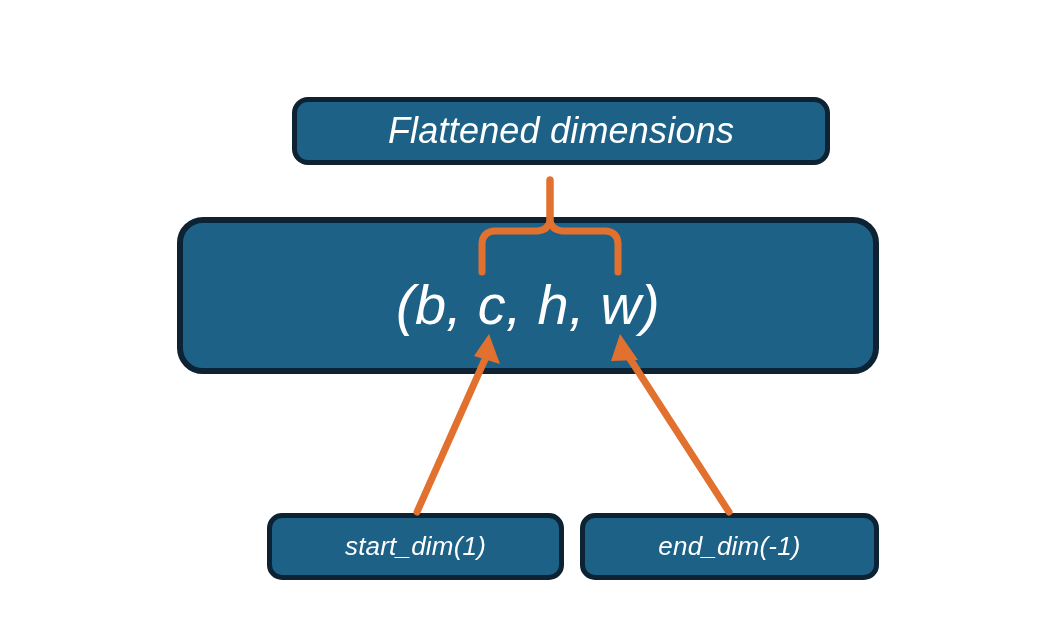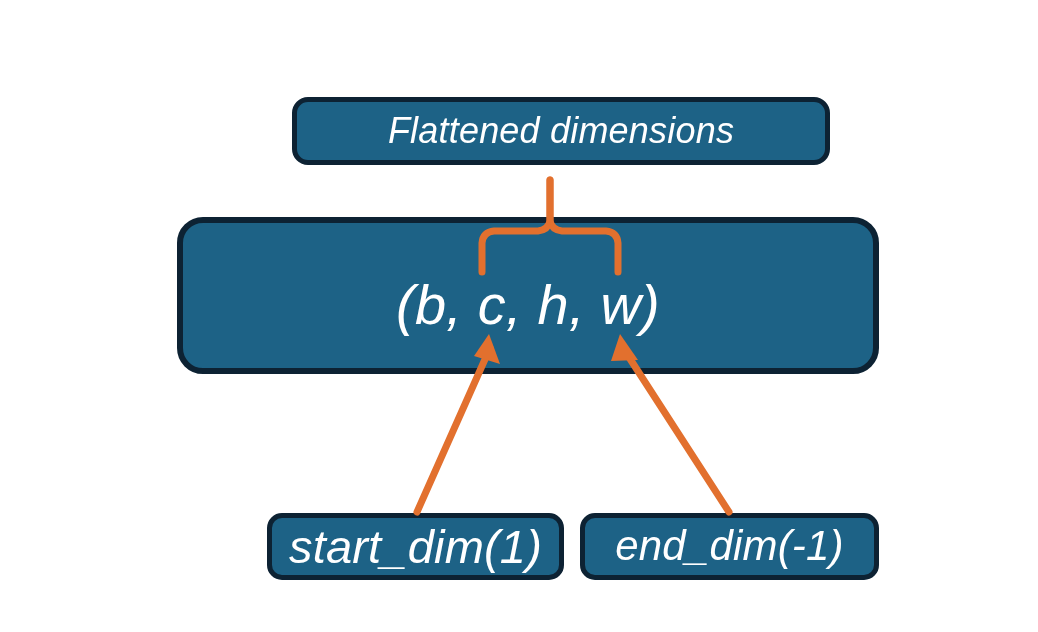--- a/index.html
+++ b/index.html
@@ -66,31 +66,31 @@
   }
 
   
   #box-start-dim {
     left: 267px;
     top: 513px;
     width: 297px;
     height: 67px;
     border-radius: 15px;
   }
-  #box-start-dim .node-label { font-size: 47px; }
+  #box-start-dim .node-label { font-size: 26px; }
 
   
   #box-end-dim {
     left: 580px;
     top: 513px;
     width: 299px;
     height: 67px;
     border-radius: 15px;
   }
-  #box-end-dim .node-label { font-size: 42px; }
+  #box-end-dim .node-label { font-size: 26px; }
 
   
   #connectors {
     position: absolute;
     left: 0;
     top: 0;
     width: 1038px;
     height: 632px;
     z-index: 3;
     pointer-events: none;

